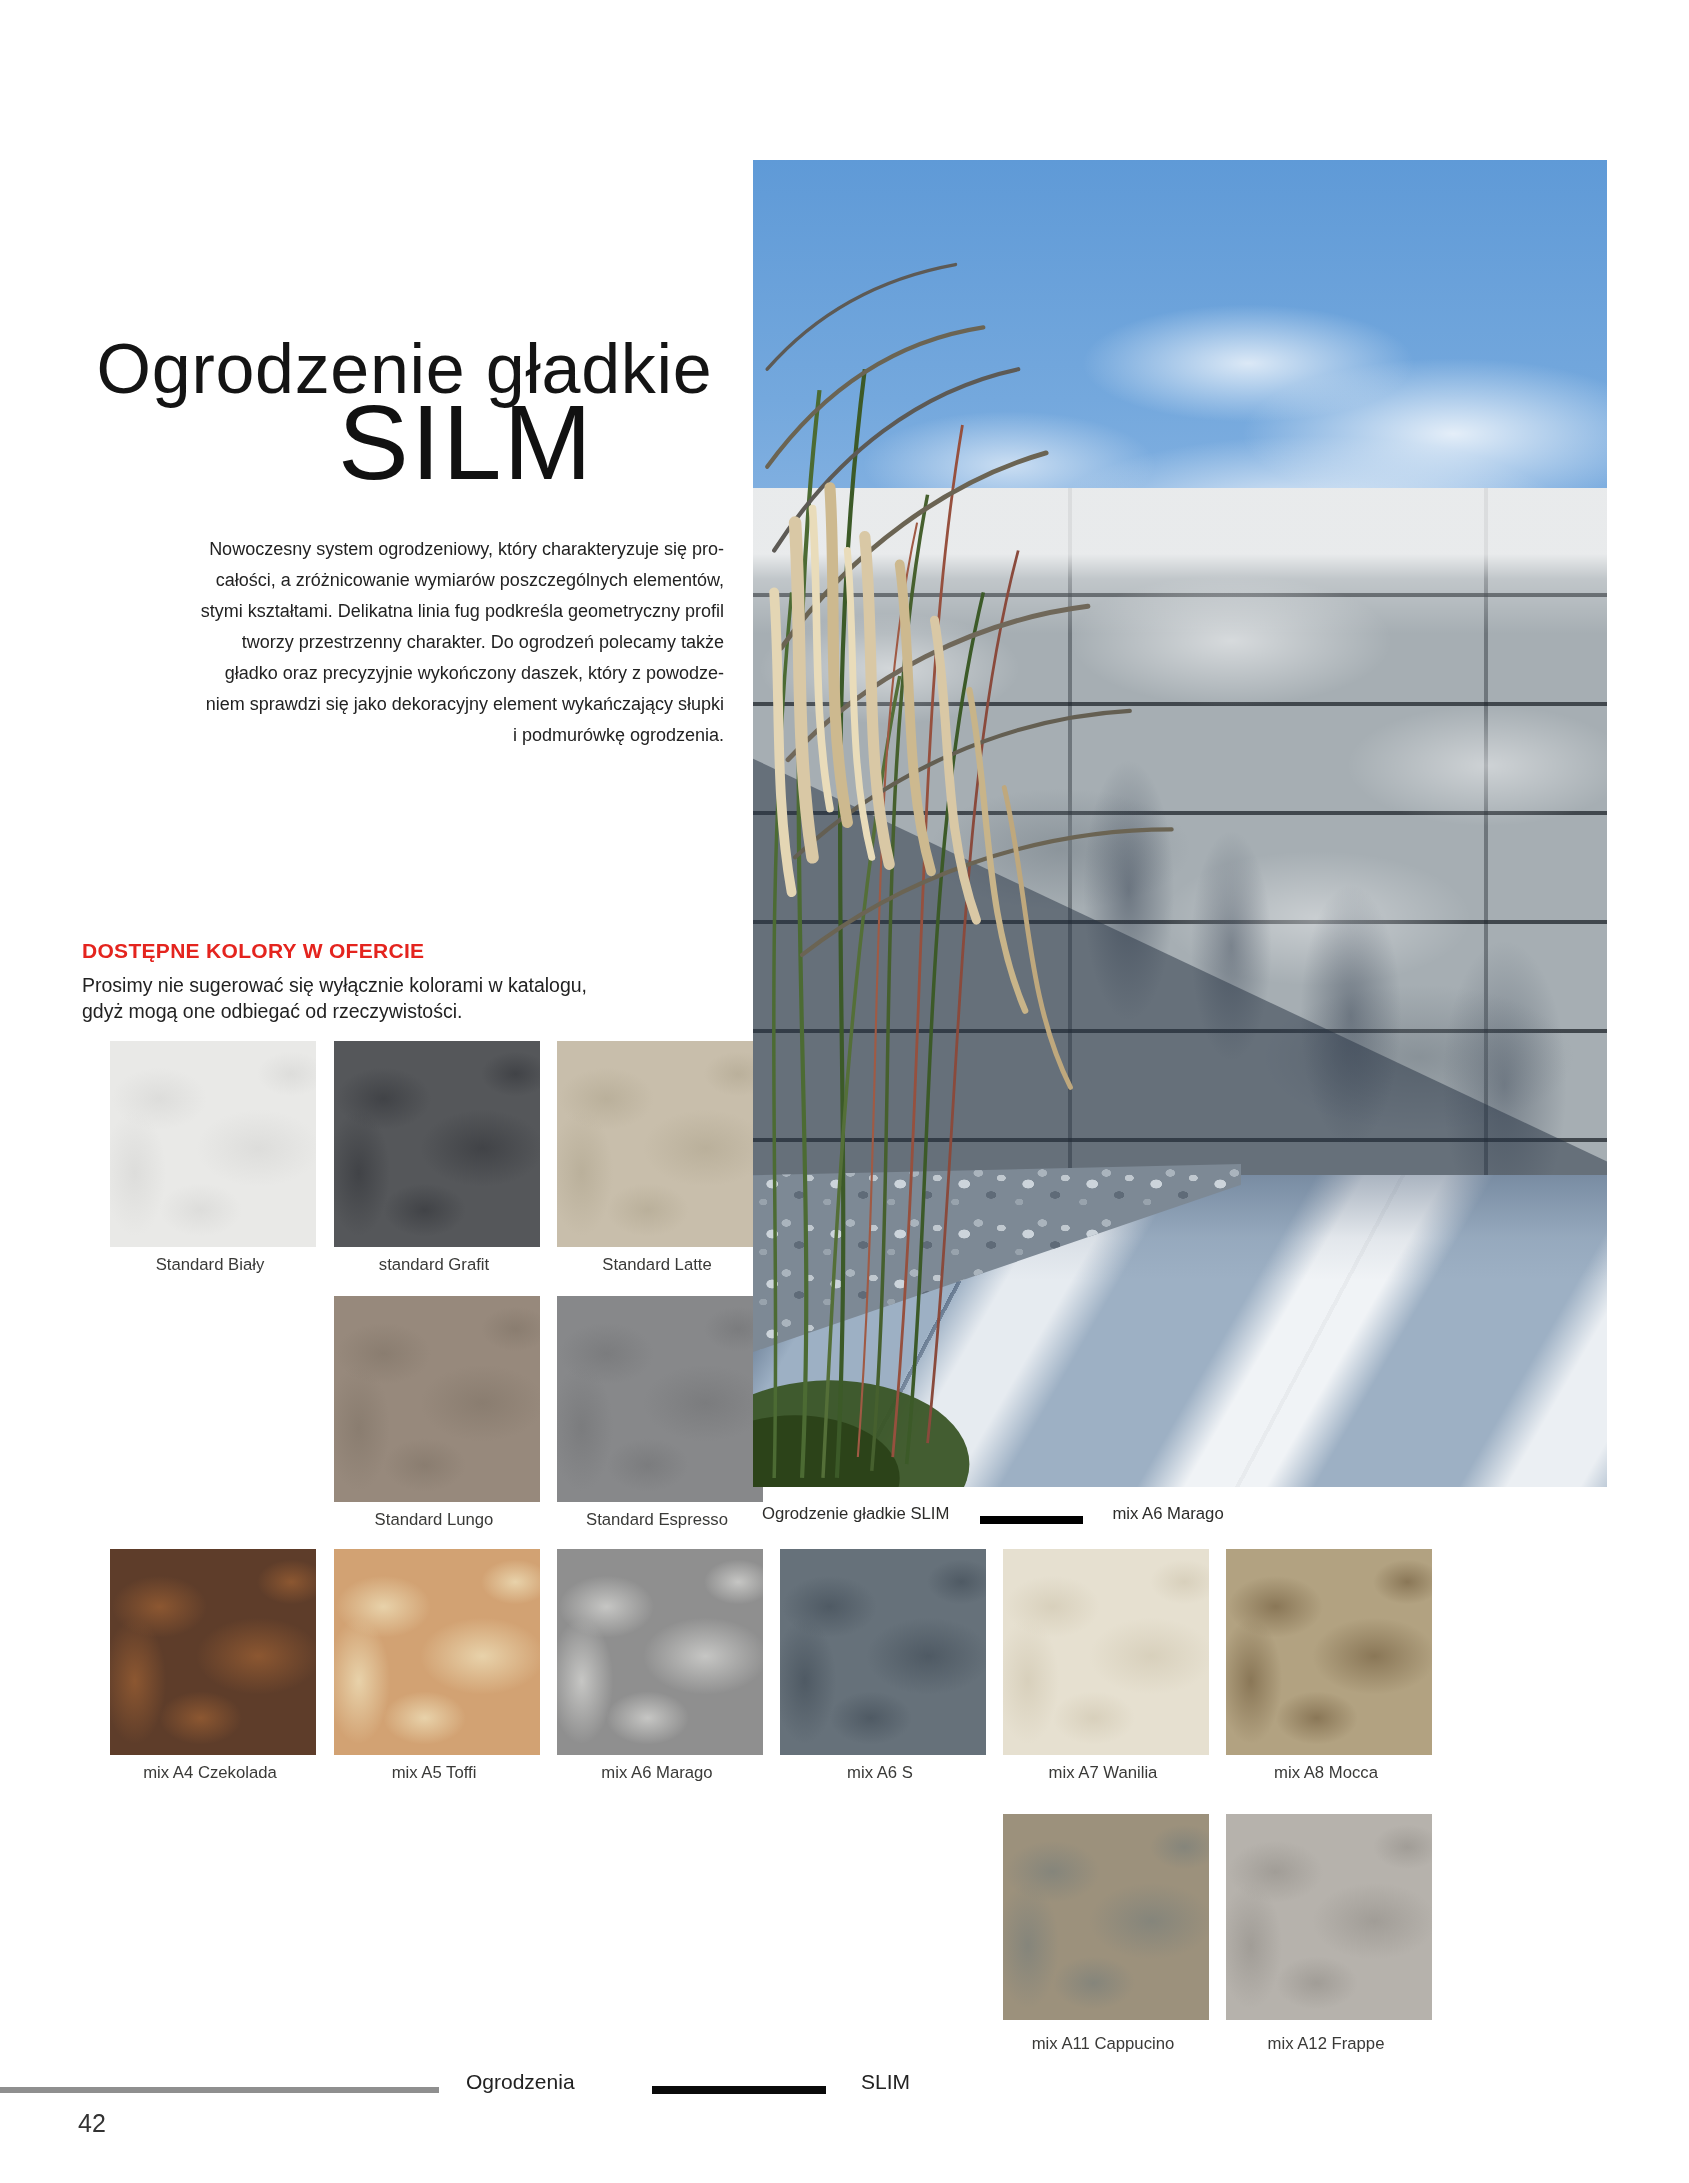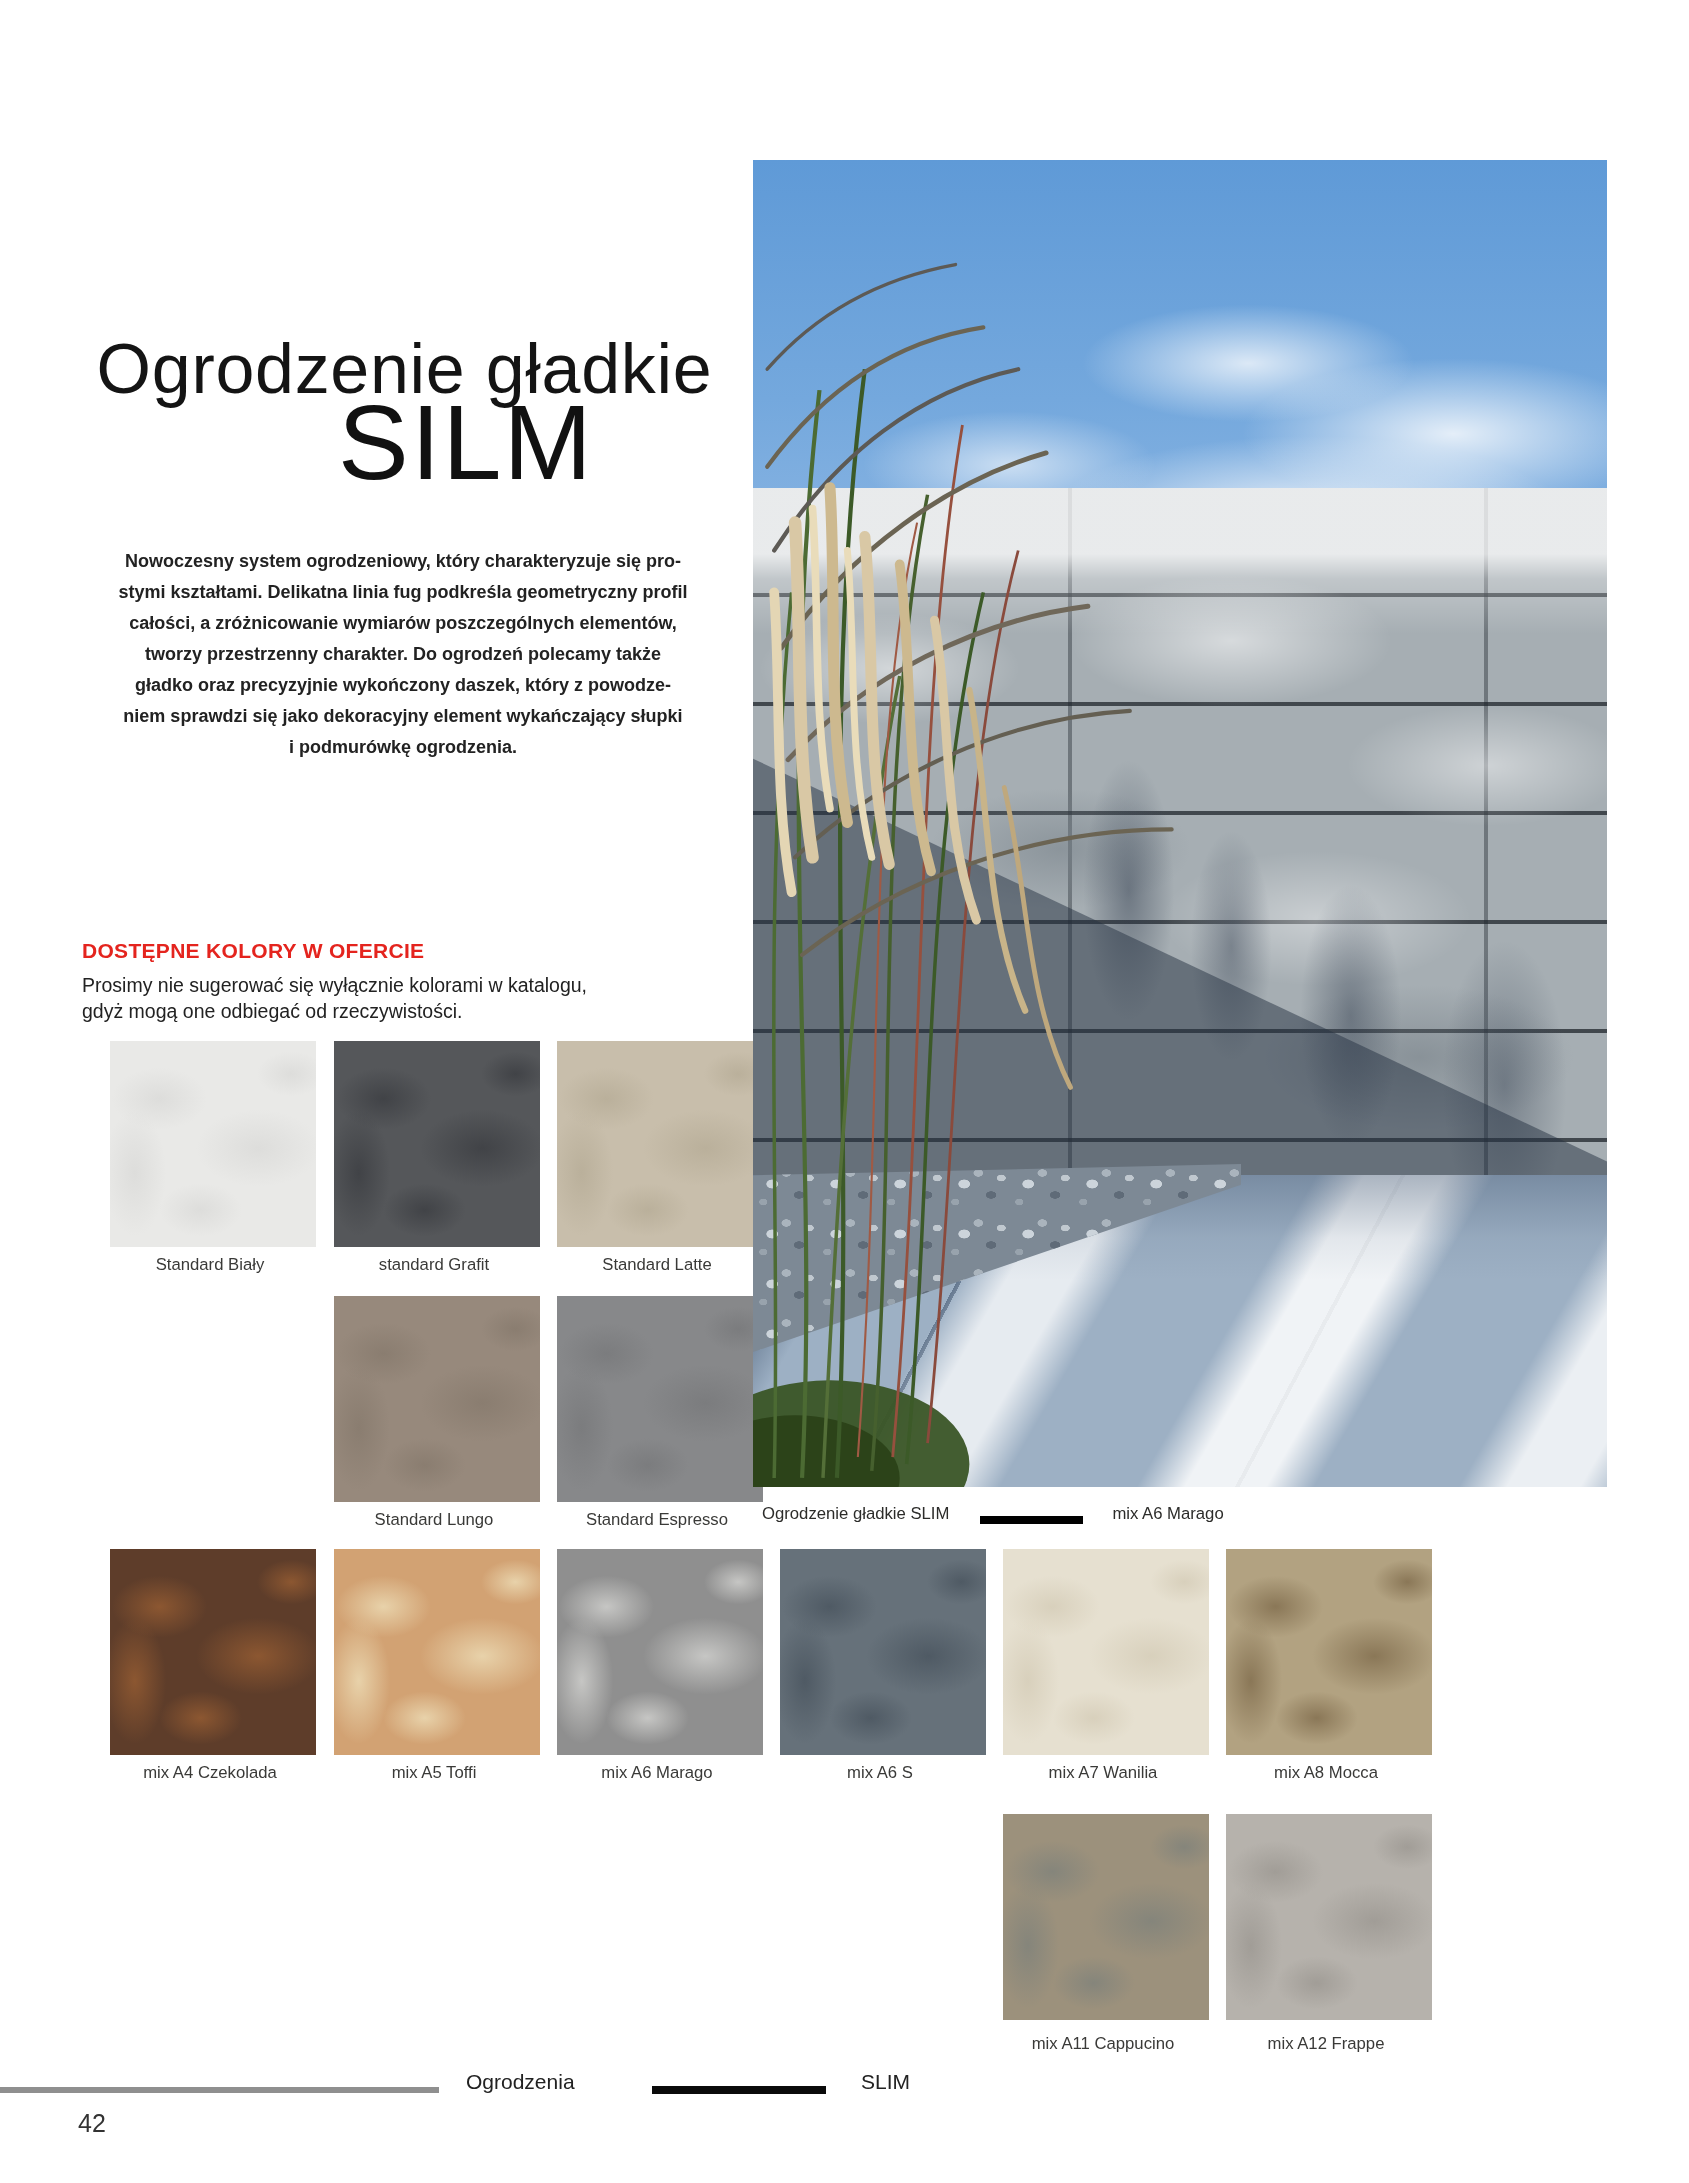--- a/index.html
+++ b/index.html
@@ -10,22 +10,22 @@
   
   .title{
     position:absolute;left:0;top:282px;width:809px;text-align:center;
     font-size:70px;font-weight:300;letter-spacing:0.7px;color:#141414;white-space:nowrap;
   }
   .brand{
     position:absolute;left:0;top:382px;width:900px;text-align:center;
     font-size:106px;font-weight:400;letter-spacing:2.1px;color:#111;padding-left:16px;
   }
   .desc{
-    position:absolute;left:82px;top:534px;width:642px;text-align:center;
-    font-size:18px;line-height:31px;font-weight:700;color:#222;margin-top:12px;
+    position:absolute;left:82px;top:534px;width:642px;text-align:right;
+    font-size:18px;line-height:31px;font-weight:400;color:#222;
   }
   .colors-heading{
     position:absolute;left:82px;top:939px;
     font-size:21px;font-weight:700;color:var(--accent-red,#e4241e);letter-spacing:0.3px;
   }
   .colors-note{
     position:absolute;left:82px;top:972px;
     font-size:19.5px;line-height:26px;font-weight:300;color:#222;
   }
   
@@ -128,22 +128,22 @@
 </head>
 <body>
 
 <div class="page">
 
   <h1 class="title">Ogrodzenie gładkie</h1>
   <div class="brand">SILM</div>
 
   <div class="desc">
     <div>Nowoczesny system ogrodzeniowy, który charakteryzuje się pro-</div>
+    <div>całości, a zróżnicowanie wymiarów poszczególnych elementów,</div>
     <div>stymi kształtami. Delikatna linia fug podkreśla geometryczny profil</div>
-    <div>całości, a zróżnicowanie wymiarów poszczególnych elementów,</div>
     <div>tworzy przestrzenny charakter. Do ogrodzeń polecamy także</div>
     <div>gładko oraz precyzyjnie wykończony daszek, który z powodze-</div>
     <div>niem sprawdzi się jako dekoracyjny element wykańczający słupki</div>
     <div>i podmurówkę ogrodzenia.</div>
   </div>
 
   <div class="colors-heading">DOSTĘPNE KOLORY W OFERCIE</div>
   <div class="colors-note">
     <div>Prosimy nie sugerować się wyłącznie kolorami w katalogu,</div>
     <div>gdyż mogą one odbiegać od rzeczywistości.</div>

